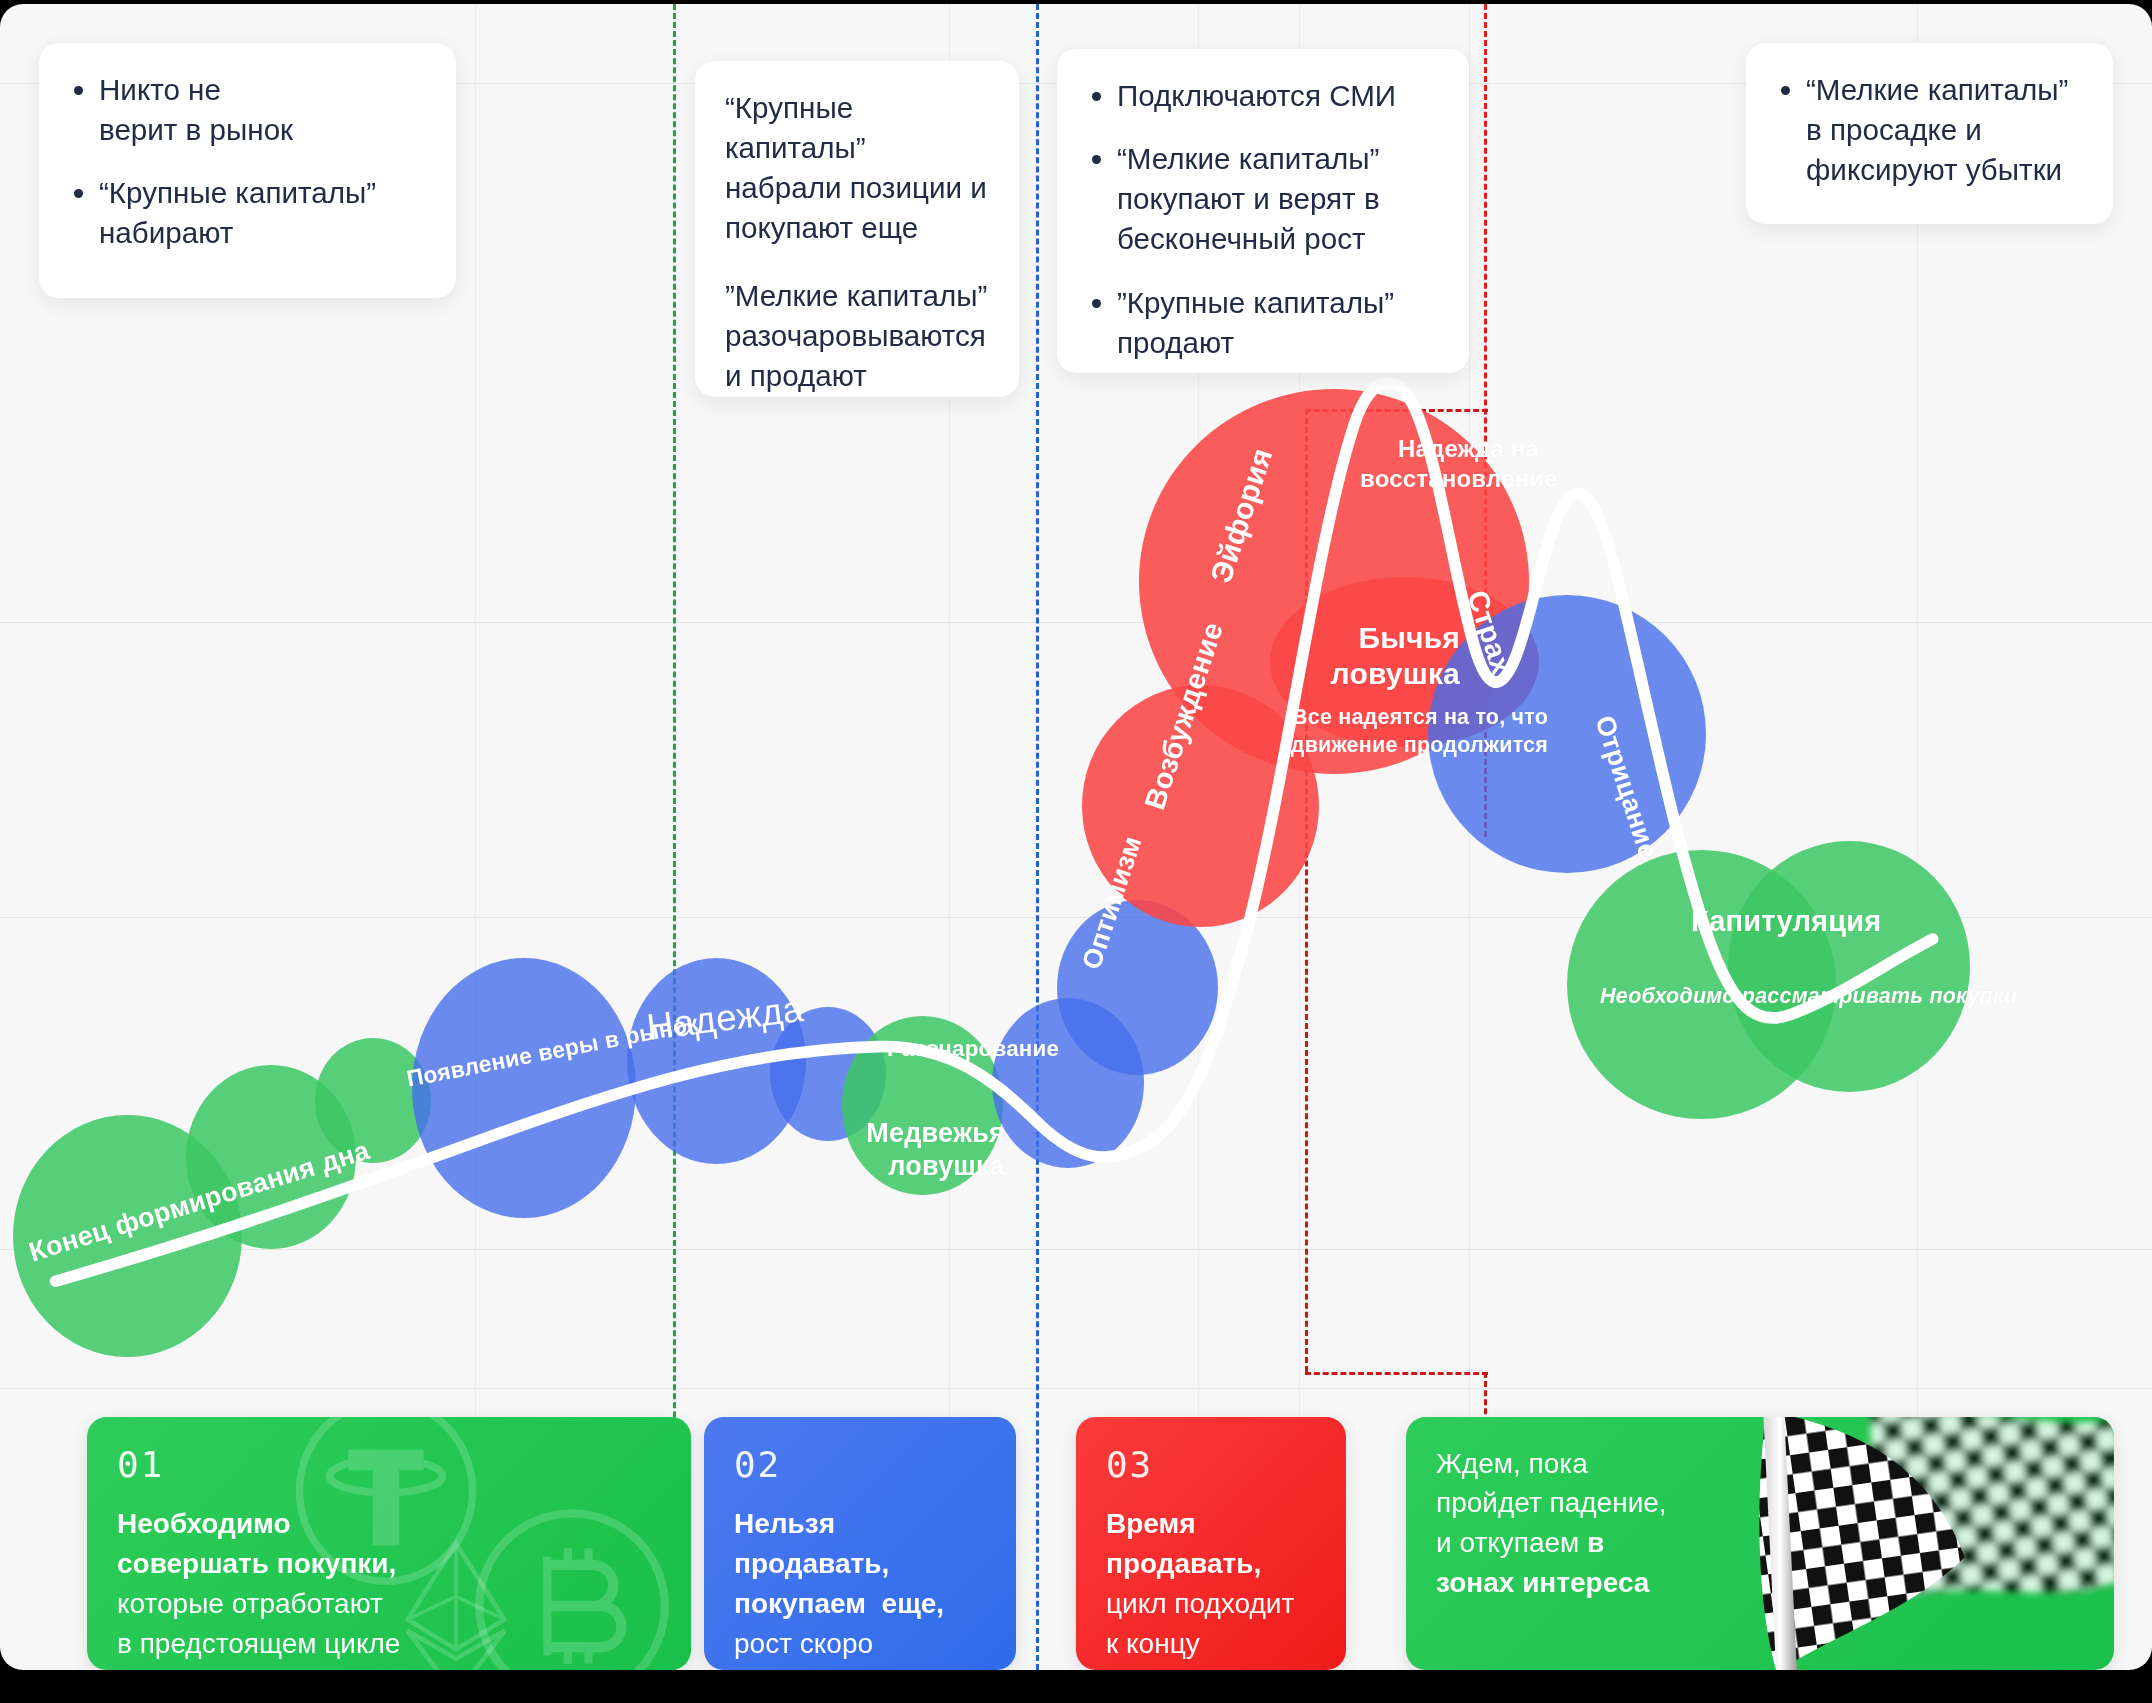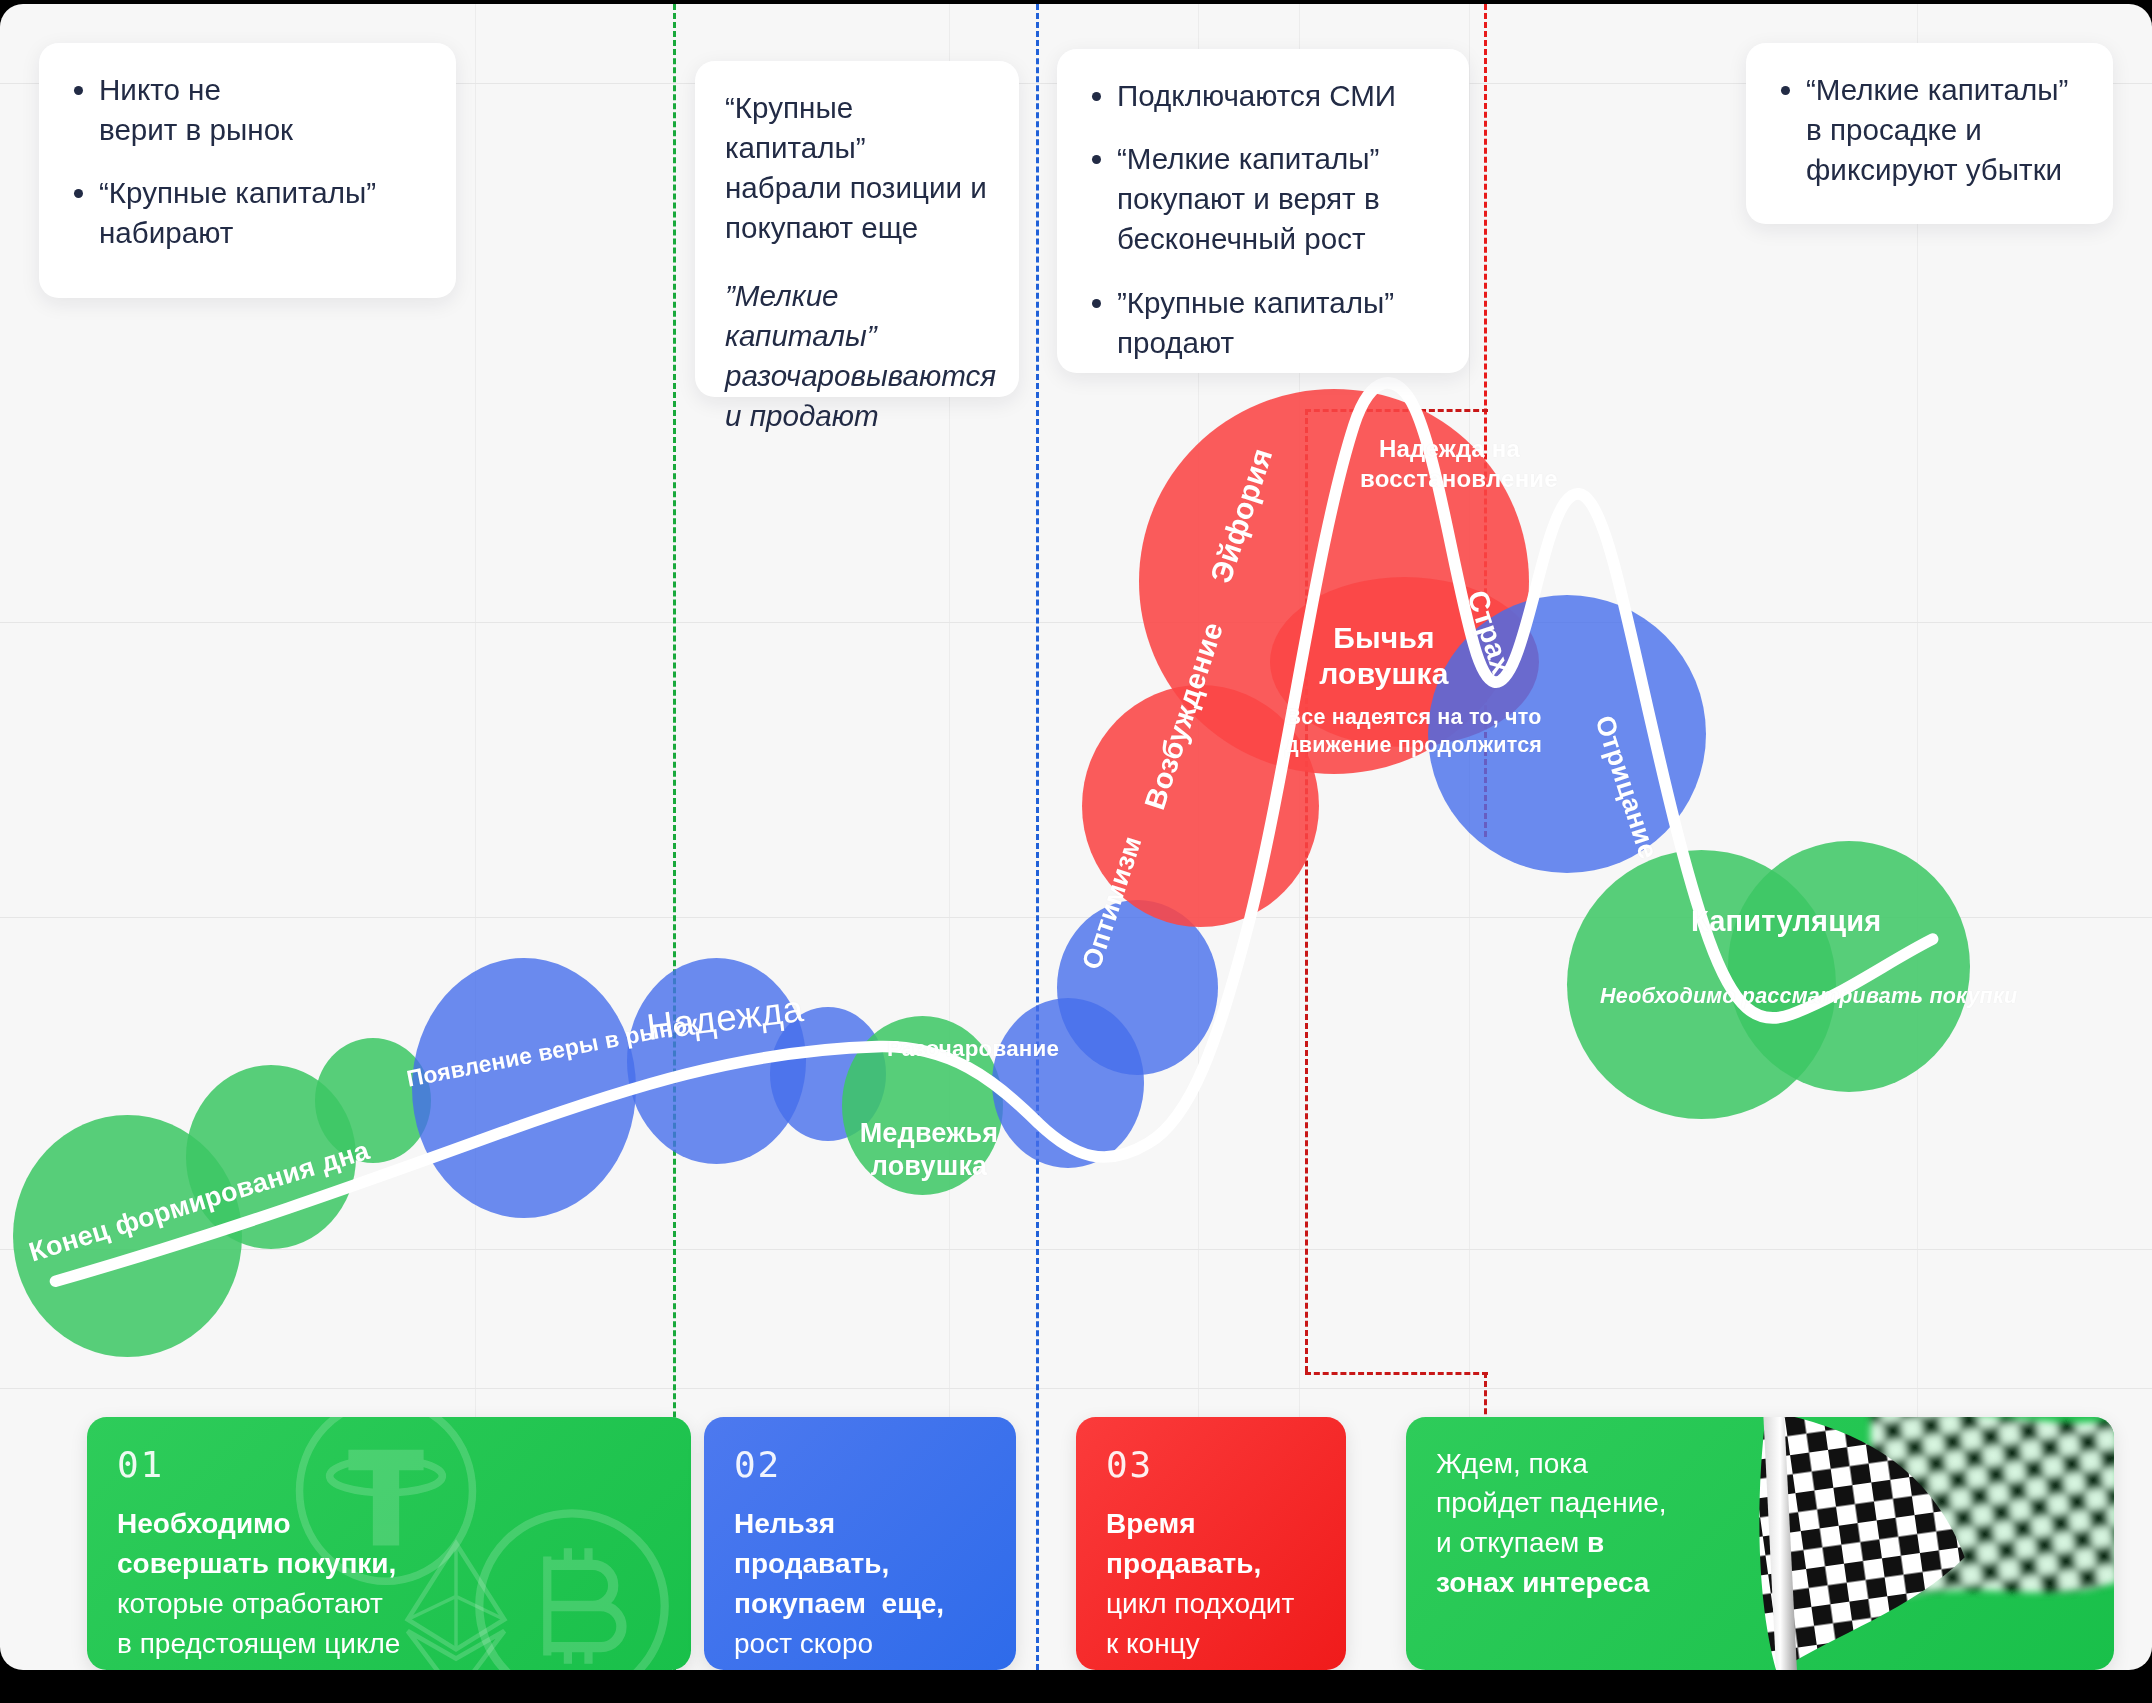--- a/index.html
+++ b/index.html
@@ -21,33 +21,33 @@
 
   
   .bub{position:absolute;border-radius:50%;}
   .bub.g{background:rgba(60,199,100,.86);}
   .bub.b{background:rgba(70,110,235,.80);}
   .bub.r{background:rgba(250,70,70,.88);}
 
   
   .blab{position:absolute;color:#fff;font-weight:700;white-space:nowrap;letter-spacing:0.2px;
         text-shadow:0 0 1.8px rgba(0,0,0,.05);}
-  .blab.c{text-align:center;white-space:normal;}
+  .blab.c{text-align:right;white-space:normal;}
 
   
   #curve{position:absolute;left:0;top:0;width:2152px;height:1666px;pointer-events:none;}
 
   
   .card{position:absolute;background:#fff;border-radius:19.7px;
         box-shadow:0 5.4px 19.7px rgba(20,25,50,.08);padding:27px 30px;box-sizing:border-box;}
   .card ul{margin:0;padding:0 0 0 30px;list-style:disc;}
   .card li{color:#222B45;font-size:29.6px;line-height:1.36;margin:0 0 23px 0;}
   .card li:last-child{margin-bottom:0;}
   .card p{margin:0 0 27px 0;color:#222B45;font-size:29.6px;line-height:1.36;}
-  .card p:last-child{margin-bottom:0;font-style:italic;}
+  .card p:last-child{margin-bottom:0;}
 
   
   .ncard{position:absolute;border-radius:19.7px;overflow:hidden;color:#fff;box-sizing:border-box;
          padding:27px 30px;box-shadow:0 5.4px 18px rgba(0,0,0,.10);}
   .ncard .num{font-size:36px;font-weight:400;letter-spacing:1.8px;opacity:.92;margin-bottom:19.7px;
               font-family:"DejaVu Sans Mono","Liberation Mono",monospace;}
   .ncard .body{font-size:28px;line-height:1.42;position:relative;z-index:3;}
   .ncard .body b{font-weight:700;}
   .ncard.green{background:linear-gradient(135deg,#2ECC5A 0%,#19C04A 100%);}
   .ncard.blue{background:linear-gradient(135deg,#4D79EF 0%,#2E6BEA 100%);}

